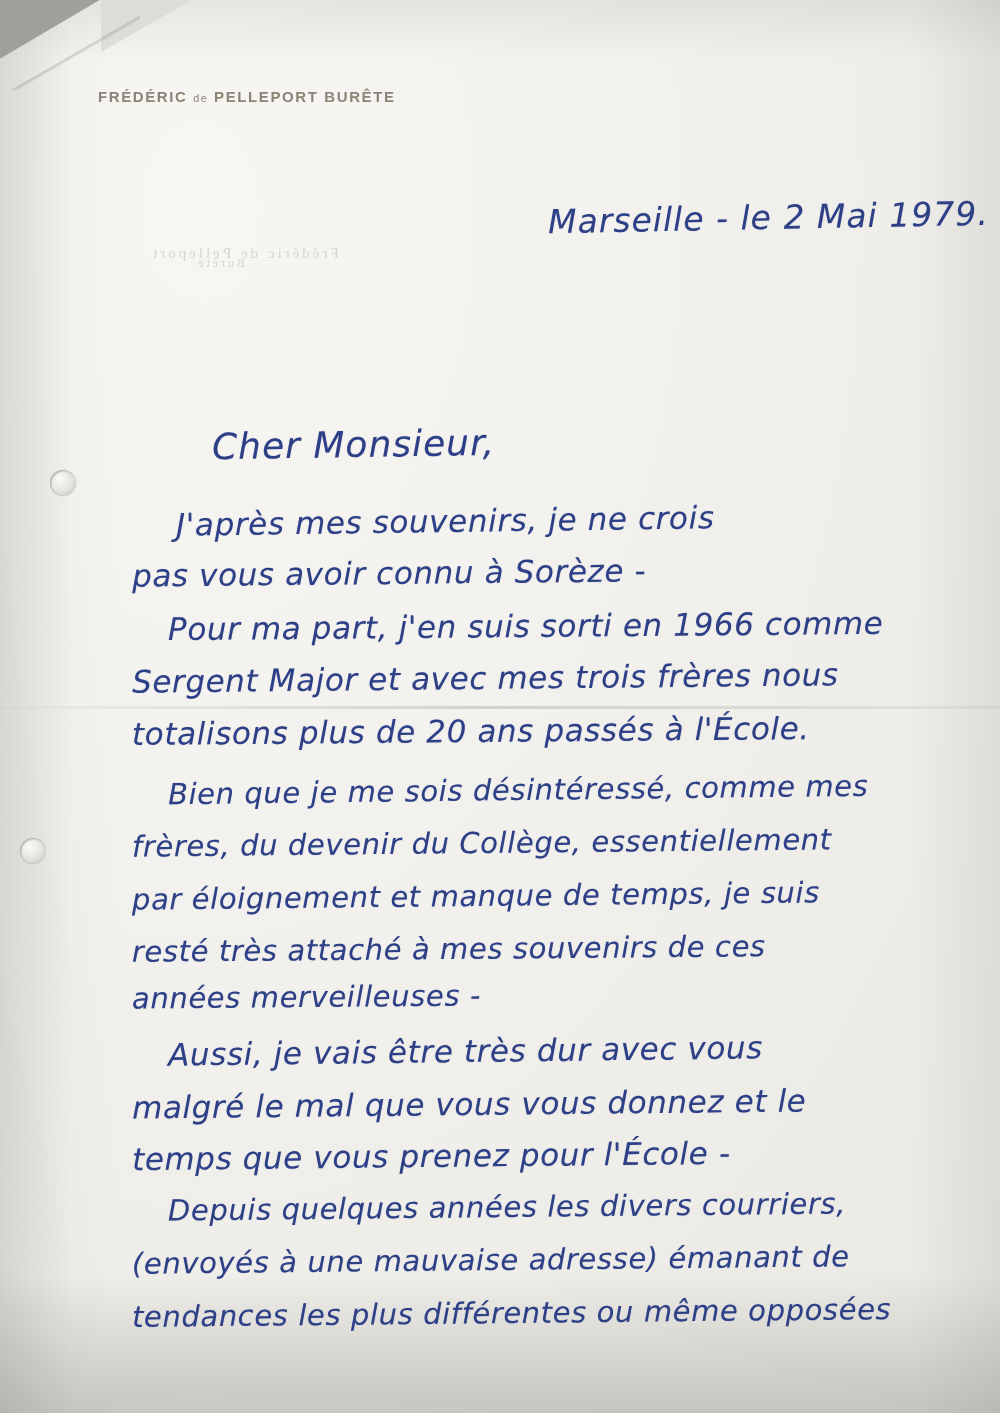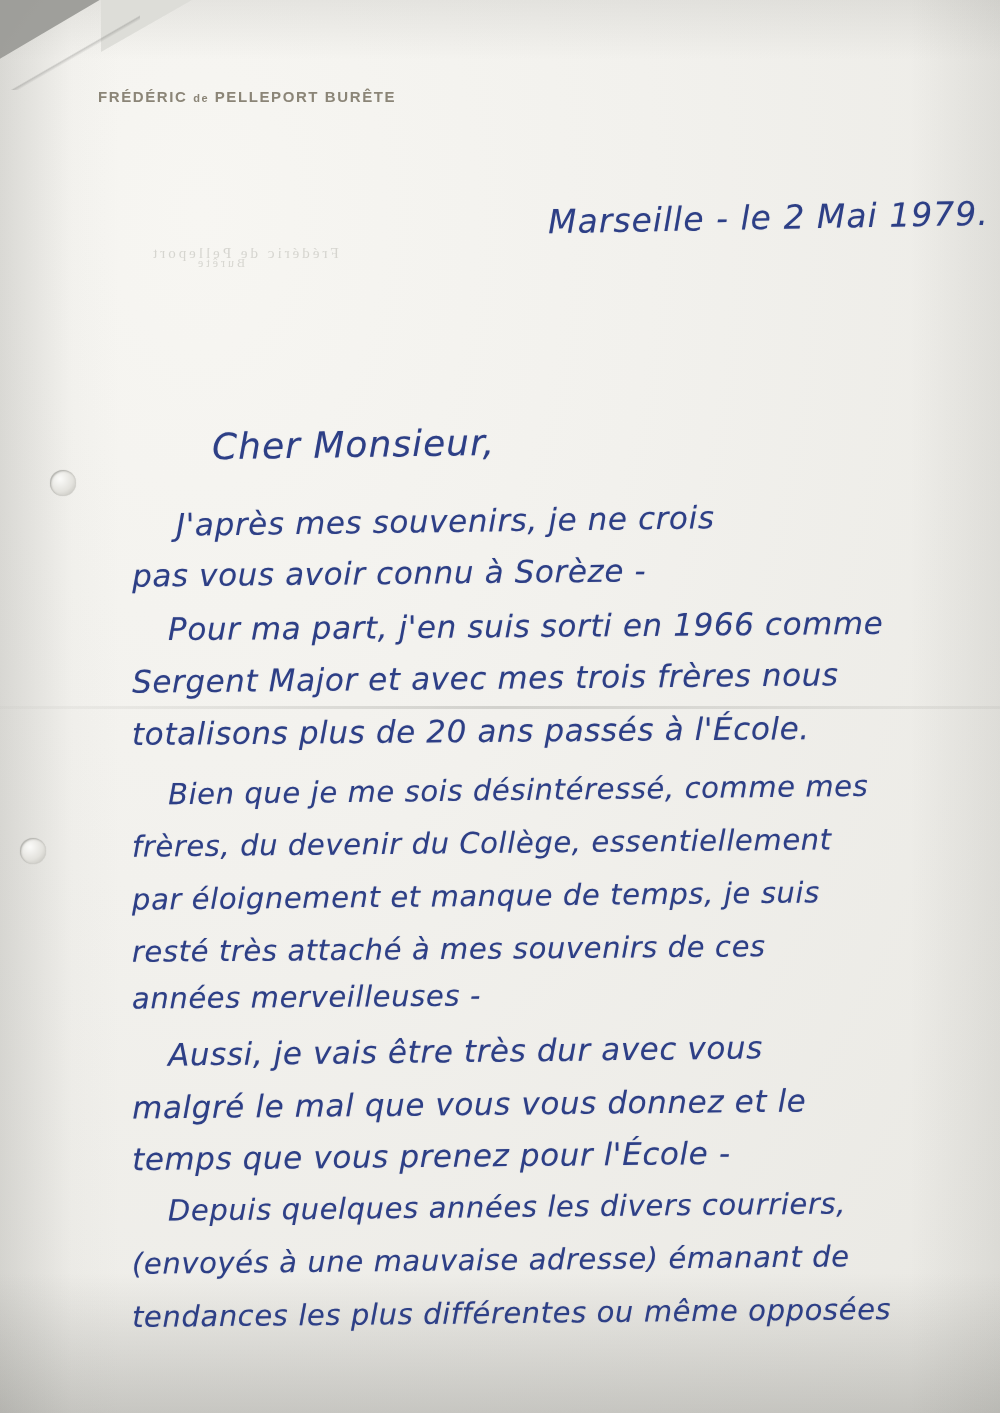--- a/index.html
+++ b/index.html
@@ -101,21 +101,21 @@
     font-family: "Liberation Sans", sans-serif;
     font-size: 15px;
     letter-spacing: 1.6px;
     color: #8b8577;
     font-weight: 600;
     white-space: nowrap;
   }
   .letterhead .small {
     font-size: 11px;
     letter-spacing: 1.4px;
-    font-weight: 700;
+    font-weight: 400;
   }
   
   .ghost {
     position: absolute;
     color: rgba(140,138,130,0.30);
     font-family: "Liberation Serif", serif;
     font-size: 15px;
     letter-spacing: 3px;
     transform: scaleX(-1);
     pointer-events: none;

